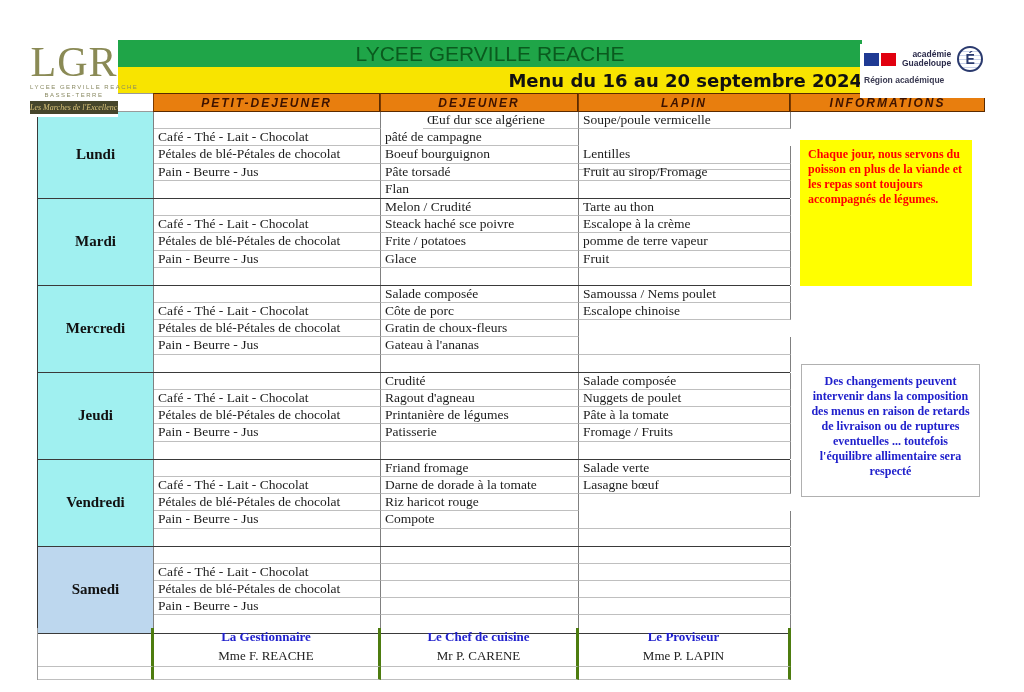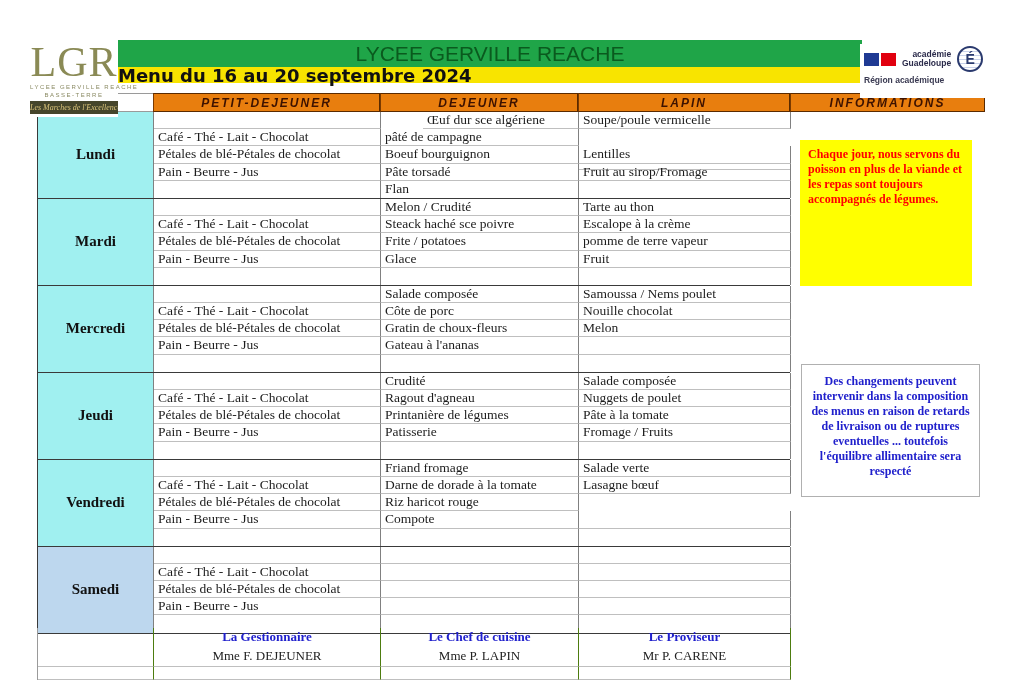--- a/index.html
+++ b/index.html
@@ -12,22 +12,22 @@
   
   .lgr-logo { position:absolute; left:30px; top:42px; width:88px; height:75px; background:#ffffff; text-align:center; z-index:5; }
   .lgr-initials { font-family:"Liberation Serif", serif; font-size:42px; line-height:40px; font-weight:400; color:#8a8a55; letter-spacing:1px; }
   .lgr-sub { font-family:"Liberation Sans", sans-serif; font-size:6px; letter-spacing:1.5px; color:#8a8a63; margin-top:2px; white-space:nowrap; }
   .lgr-band { margin-top:3px; background:#45452b; color:#d8c27a; font-style:italic; font-size:8px; line-height:13px; height:13px; font-family:"Liberation Serif", serif; white-space:nowrap; overflow:hidden; }
 
   
   .banner-green { position:absolute; left:118px; top:40px; width:744px; height:27px; background:#1fa548;
     display:flex; align-items:center; justify-content:center;
     font-family:"Liberation Sans", sans-serif; font-size:21px; color:#0a5a1e; }
-  .banner-yellow { position:absolute; left:118px; top:67px; width:744px; height:16px; background:#f8e400;
-    display:flex; align-items:center; justify-content:flex-start;
+  .banner-yellow { position:absolute; left:118px; top:67px; width:744px; height:26px; background:#f8e400;
+    display:flex; align-items:center; justify-content:flex-end;
     font-family:"DejaVu Sans", sans-serif; font-weight:bold; font-size:18px; color:#111111; }
 
   
   .academy { position:absolute; left:860px; top:44px; width:138px; height:54px; background:#ffffff; z-index:5;
     font-family:"Liberation Sans", sans-serif; }
   .academy-row { display:flex; align-items:center; gap:6px; padding:2px 2px 0 4px; }
   .flag { display:flex; gap:2px; background:#ffffff; }
   .flag .b { width:15px; height:13px; background:#1f3a93; }
   .flag .r { width:15px; height:13px; background:#e1000f; }
   .acad-name { font-size:8.5px; line-height:9px; color:#2a2a4a; text-align:right; font-weight:bold; }
@@ -62,21 +62,21 @@
     font-family:"Liberation Serif", serif; }
   .infobox-white { position:absolute; left:801px; top:364px; width:179px; height:133px; background:#ffffff;
     border:1px solid #b0b0b0; padding:9px 6px; text-align:center;
     font-weight:bold; font-size:12px; line-height:15px; color:#2020cc;
     font-family:"Liberation Serif", serif; }
 
   
   .tfoot { position:absolute; left:37px; top:628px; width:753px; display:grid;
     grid-template-columns:116px 227px 198px 212px; grid-template-rows:18px 21px 13px;
     border-left:1px solid #9a9a9a; }
-  .f-cell { border-right:1px solid #4d7c0f; display:flex; align-items:center; justify-content:center; }
+  .f-cell { border-right:3px solid #4d7c0f; display:flex; align-items:center; justify-content:center; }
   .f-title { color:#2020cc; font-weight:bold; font-size:13px; }
   .f-name { color:#222; font-size:13px; border-bottom:1px solid #bfbfbf; }
   .f-empty { border-bottom:1px solid #bfbfbf; }
 </style>
 </head>
 <body>
 
 <div class="page">
 
   <div class="lgr-logo">
@@ -154,24 +154,23 @@
         <div class="menu-cell last-row" style="grid-area: 5 / 3;"></div>
         <div class="menu-cell last-row" style="grid-area: 5 / 4;"></div>
       </div>
       <div class="day-block">
         <div class="day-cell" style="background: rgb(160, 240, 240); grid-area: 1 / 1 / span 5;">Mercredi</div>
         <div class="menu-cell" style="grid-area: 1 / 2;"></div>
         <div class="menu-cell" style="grid-area: 1 / 3;">Salade composée</div>
         <div class="menu-cell" style="grid-area: 1 / 4;">Samoussa / Nems poulet</div>
         <div class="menu-cell" style="grid-area: 2 / 2;">Café - Thé - Lait - Chocolat</div>
         <div class="menu-cell" style="grid-area: 2 / 3;">Côte de porc</div>
-        <div class="menu-cell" style="grid-area: 2 / 4;">Nouille chocolat</div>
+        <div class="menu-cell" style="grid-area: 2 / 4;">Escalope chinoise</div>
         <div class="menu-cell" style="grid-area: 3 / 2;">Pétales de blé-Pétales de chocolat</div>
         <div class="menu-cell" style="grid-area: 3 / 3;">Gratin de choux-fleurs</div>
-        <div class="menu-cell" style="grid-area: 3 / 4;">Melon</div>
         <div class="menu-cell" style="grid-area: 4 / 2;">Pain - Beurre - Jus</div>
         <div class="menu-cell" style="grid-area: 4 / 3;">Gateau à l'ananas</div>
         <div class="menu-cell" style="grid-area: 4 / 4;"></div>
         <div class="menu-cell last-row" style="grid-area: 5 / 2;"></div>
         <div class="menu-cell last-row" style="grid-area: 5 / 3;"></div>
         <div class="menu-cell last-row" style="grid-area: 5 / 4;"></div>
       </div>
       <div class="day-block">
         <div class="day-cell" style="background: rgb(160, 240, 240); grid-area: 1 / 1 / span 5;">Jeudi</div>
         <div class="menu-cell" style="grid-area: 1 / 2;"></div>
@@ -230,23 +229,23 @@
   <div class="infobox-yellow">Chaque jour, nous servons du poisson en plus de la viande et les repas sont toujours accompagnés de légumes.</div>
   <div class="infobox-white">Des changements peuvent intervenir dans la composition des menus en raison de retards de livraison ou de ruptures eventuelles ... toutefois l'équilibre allimentaire sera respecté</div>
 
   <div class="tfoot">
     <div class="f-cell"></div>
     <div class="f-cell f-title">La Gestionnaire</div>
     <div class="f-cell f-title">Le Chef de cuisine</div>
     <div class="f-cell f-title">Le Proviseur</div>
 
     <div class="f-cell f-name"></div>
-    <div class="f-cell f-name">Mme F. DEJEUNER</div>
+    <div class="f-cell f-name">Mme F. REACHE</div>
+    <div class="f-cell f-name">Mr P. CARENE</div>
     <div class="f-cell f-name">Mme P. LAPIN</div>
-    <div class="f-cell f-name">Mr P. CARENE</div>
 
     <div class="f-cell f-empty"></div>
     <div class="f-cell f-empty"></div>
     <div class="f-cell f-empty"></div>
     <div class="f-cell f-empty"></div>
   </div>
 
 </div>
 
 </body></html>

